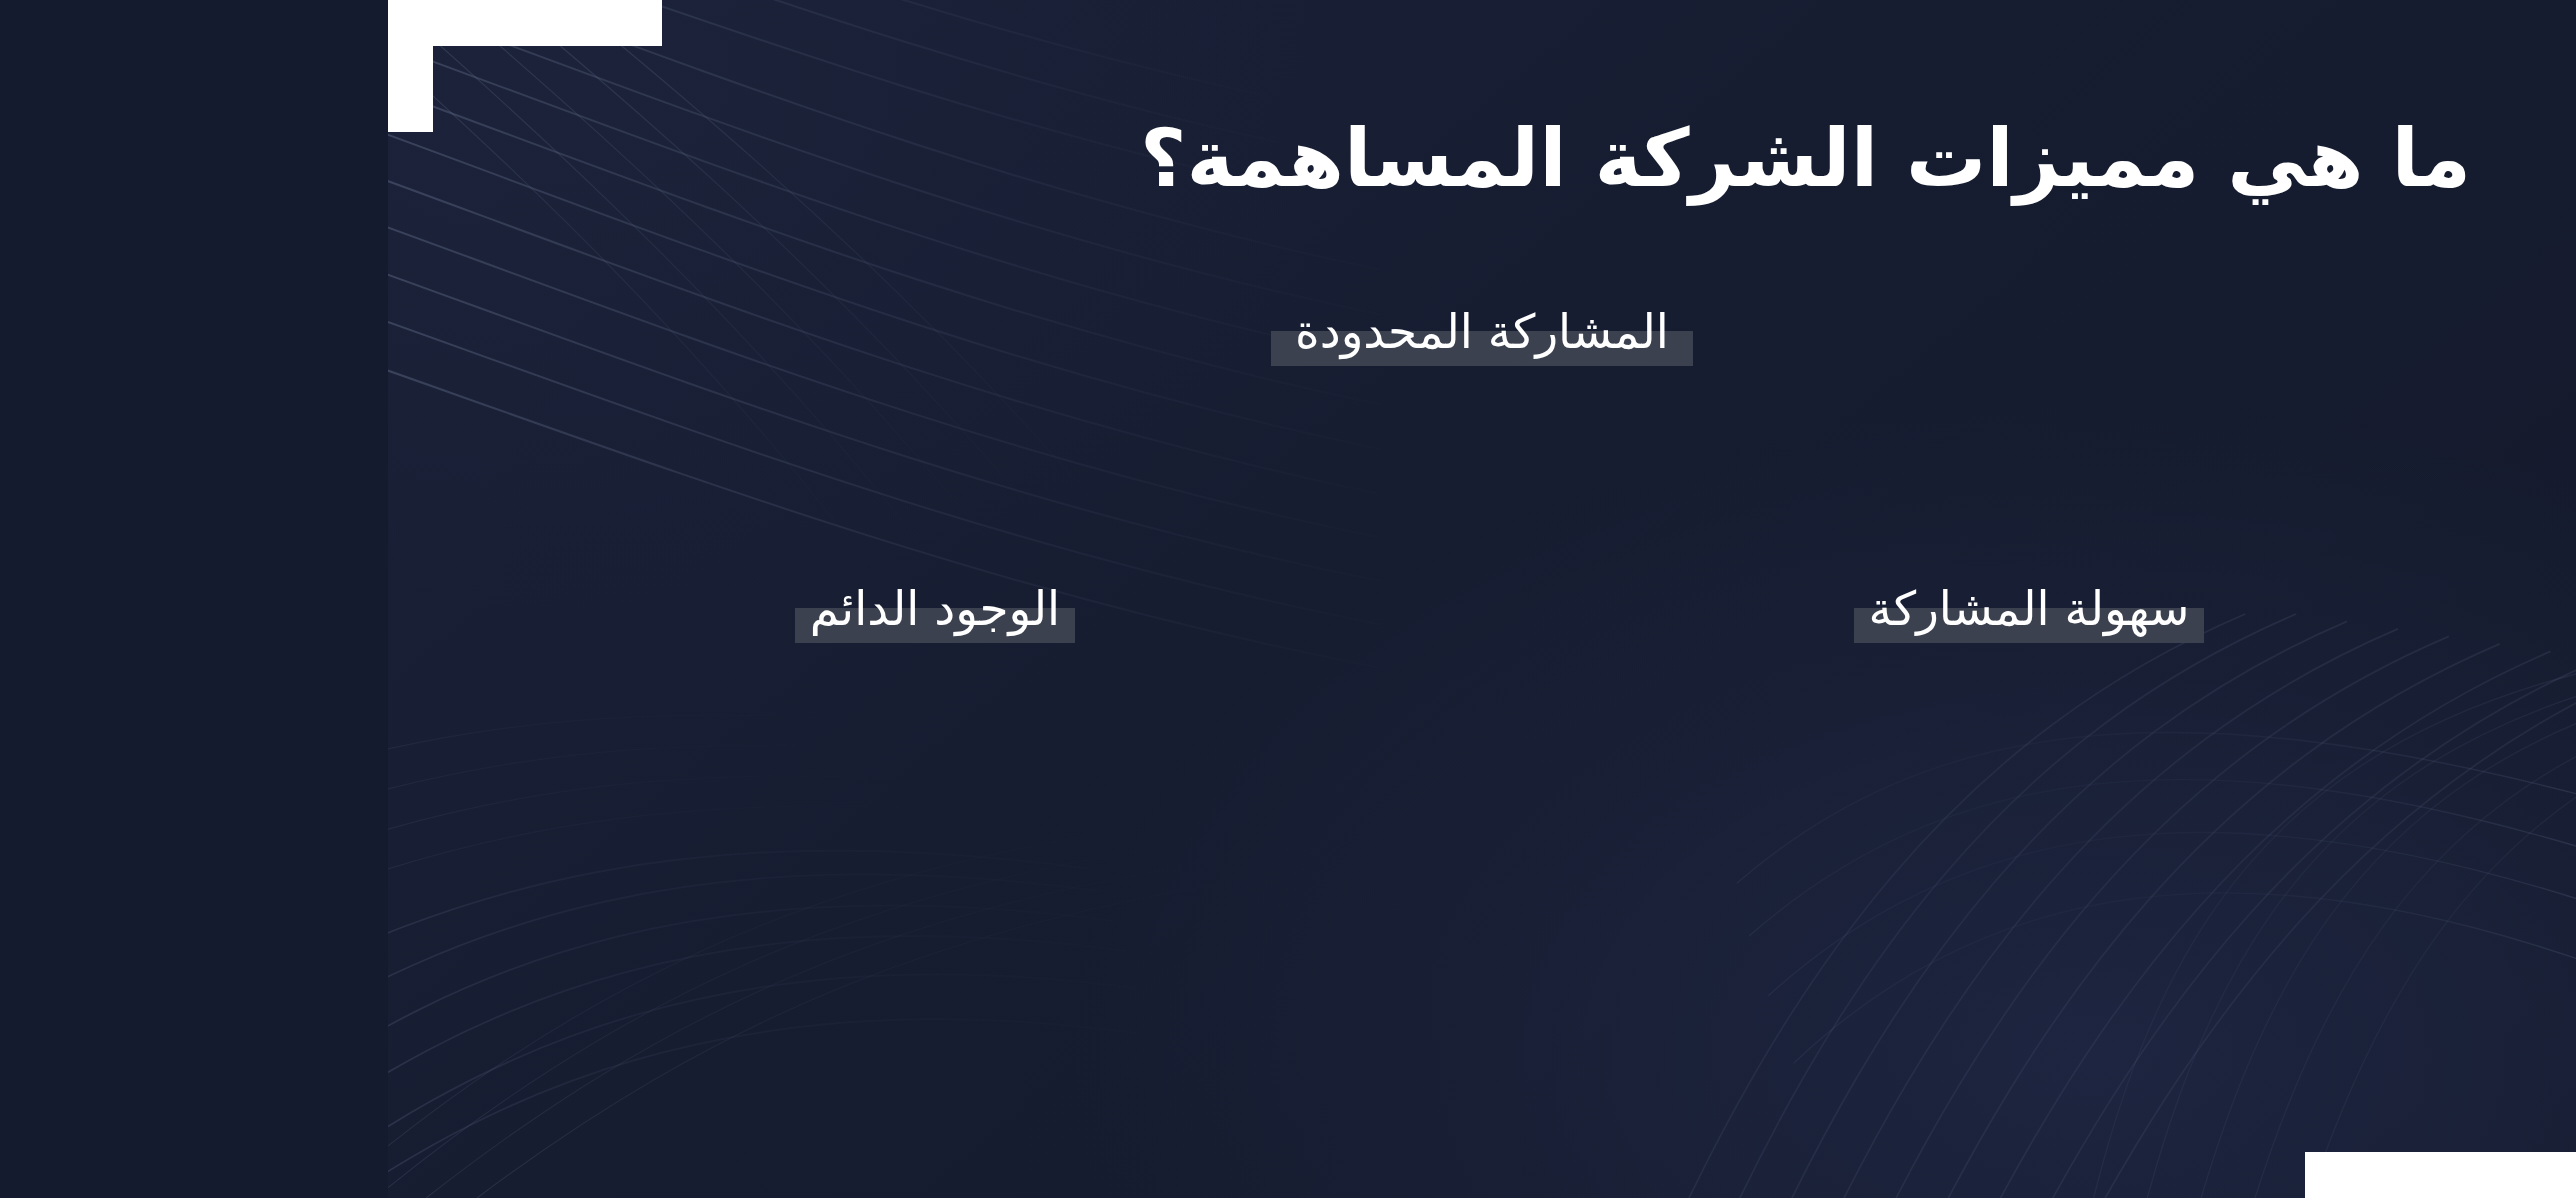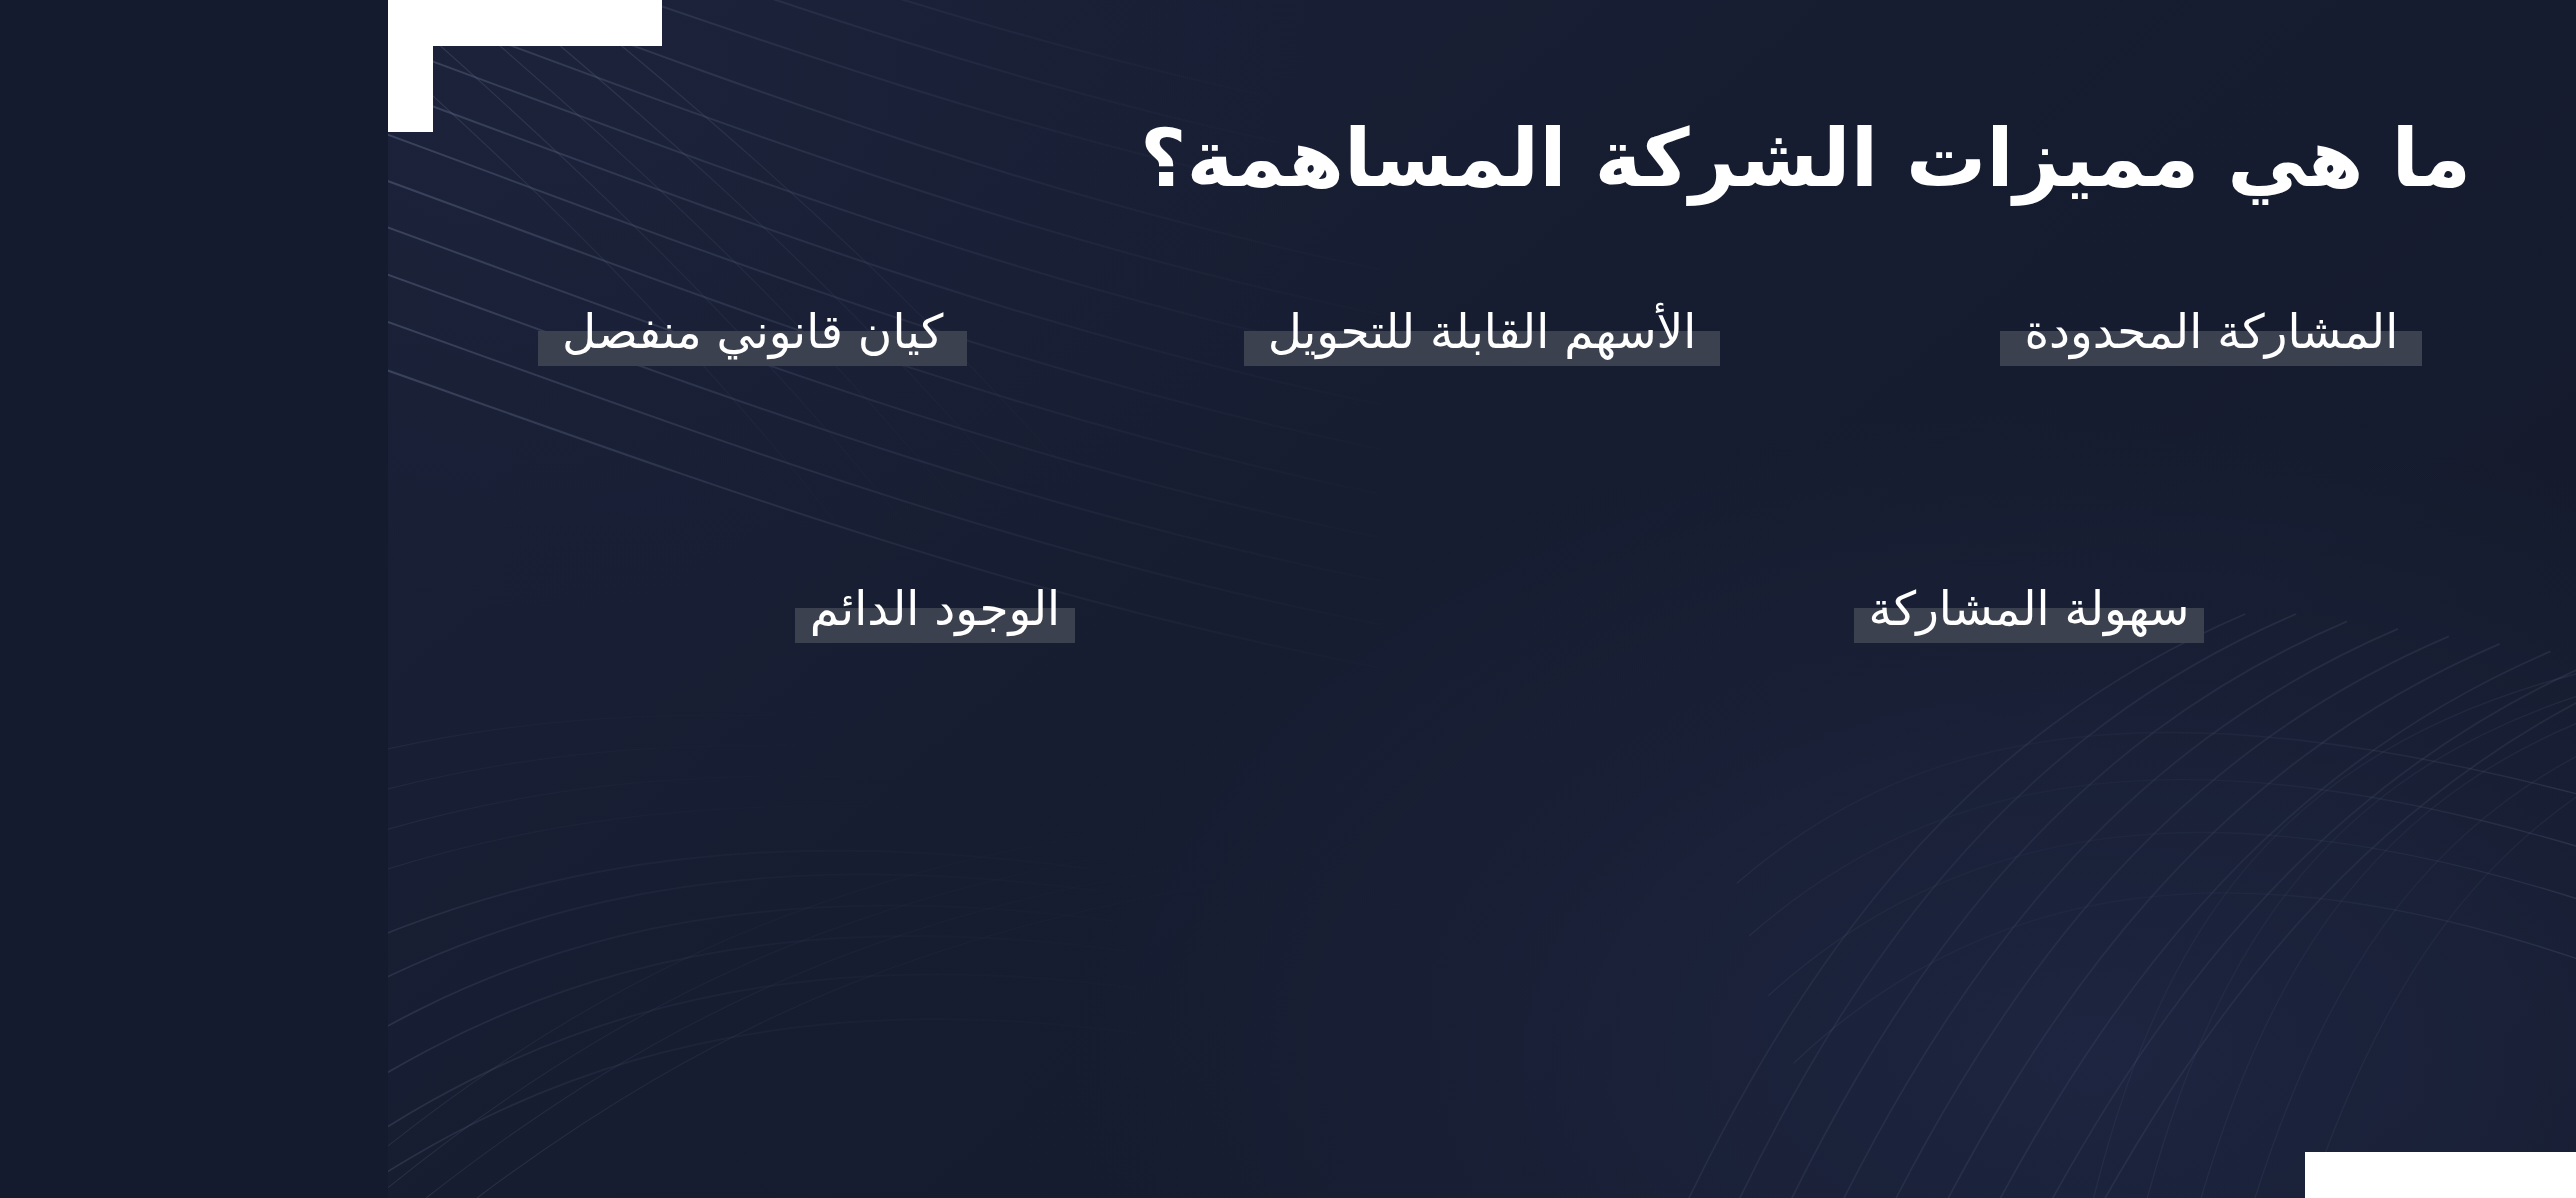--- a/index.html
+++ b/index.html
@@ -230,26 +230,20 @@
   <div class="corner-br"></div>
 
   <h1 class="title">ما هي مميزات الشركة المساهمة؟</h1>
 
   <div class="grid">
 
     <div class="row row-1">
       <div class="cell">
         <span class="feature">المشاركة المحدودة</span>
       </div>
-      <div class="cell">
-        <span class="feature">الأسهم القابلة للتحويل</span>
-      </div>
-      <div class="cell">
-        <span class="feature">كيان قانوني منفصل</span>
-      </div>
     </div>
 
     <div class="row row-2">
       <div class="cell">
         <span class="feature tight">سهولة المشاركة</span>
       </div>
       <div class="cell">
         <span class="feature tight">الوجود الدائم</span>
       </div>
     </div>

